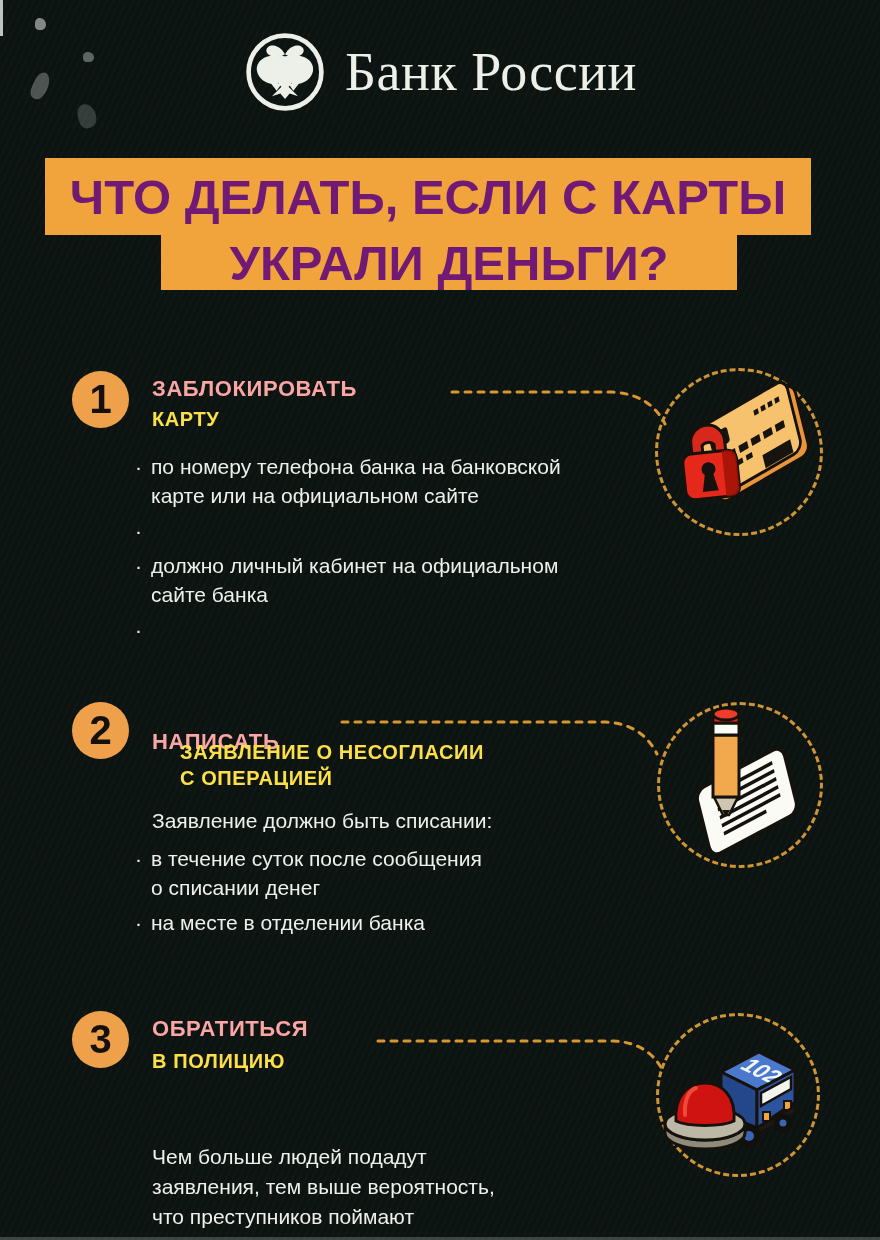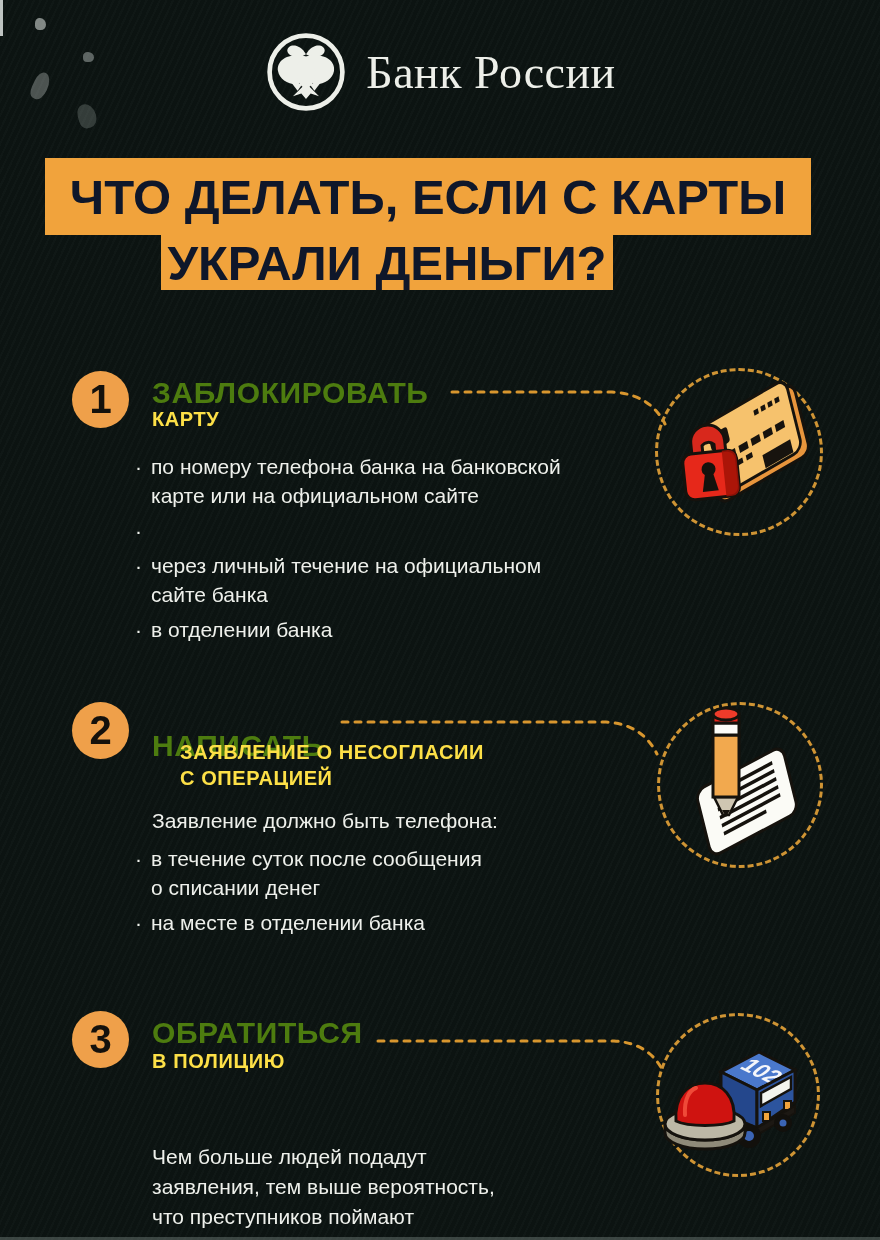--- a/index.html
+++ b/index.html
@@ -12,34 +12,34 @@
     content:"";position:absolute;inset:0;pointer-events:none;
     background:repeating-linear-gradient(115deg,rgba(255,255,255,0.016) 0 2px,rgba(0,0,0,0.03) 2px 6px);
   }
   
   .speck{position:absolute;background:rgba(225,232,228,0.55);border-radius:45% 60% 50% 40%;}
   .edge-left{position:absolute;left:0;top:0;width:3px;height:36px;background:rgba(235,240,238,0.8);}
   .edge-bottom{position:absolute;left:0;bottom:0;width:100%;height:3px;background:rgba(150,162,158,0.35);}
 
   
   .logo{position:absolute;top:30px;left:0;width:100%;display:flex;justify-content:center;align-items:center;gap:18px;}
-  .logo-text{font-family:"Liberation Serif",serif;font-size:46px;color:#edefe9;letter-spacing:0.5px;text-align:center;}
+  .logo-text{font-family:"Liberation Serif",serif;font-size:54px;color:#edefe9;letter-spacing:0.5px;text-align:center;}
 
   
   .banner{position:absolute;background:#f1a33c;display:flex;align-items:center;justify-content:center;}
-  .banner span{font-weight:bold;font-size:49px;letter-spacing:0;color:#0f172a;white-space:nowrap;}
+  .banner span{font-weight:bold;font-size:49px;letter-spacing:0;color:#701a75;white-space:nowrap;}
   .banner1{left:45px;top:158px;width:766px;height:77px;}
-  .banner2{left:161px;top:235px;width:452px;height:55px;}
+  .banner2{left:161px;top:235px;width:576px;height:55px;}
 
   
   .stepnum{
     position:absolute;left:72px;width:57px;height:57px;border-radius:50%;
     background:#efa04a;color:#14110c;font-weight:bold;font-size:40px;line-height:57px;text-align:center;
   }
-  .action{position:absolute;left:152px;font-weight:bold;font-size:30px;color:#4d7c0f;letter-spacing:0.6px;white-space:nowrap;}
+  .action{position:absolute;left:152px;font-weight:bold;font-size:22px;color:#fca5a5;letter-spacing:0.6px;white-space:nowrap;}
   .object{position:absolute;left:152px;font-weight:bold;font-size:20px;line-height:26px;color:#fde047;letter-spacing:0.6px;white-space:pre-line;}
   .bullets{position:absolute;left:135px;width:505px;}
   .bullet{display:flex;gap:9px;font-size:21px;line-height:29px;color:#eef0eb;margin-bottom:6px;white-space:pre-line;}
   .bullet .dot{flex:none;}
   .intro,.para{position:absolute;left:152px;font-size:21px;line-height:30px;color:#eef0eb;white-space:pre-line;}
 
   
   .illus{position:absolute;border:3px dashed #cf9434;border-radius:50%;}
   .illus svg{position:absolute;inset:0;}
 
@@ -89,23 +89,23 @@
   </svg>
 
   <div class="stepnum" style="top:371px;">1</div>
   <div class="action" style="top:376px;">ЗАБЛОКИРОВАТЬ</div>
   <div class="object" style="top:406px;">КАРТУ</div>
 
   <div class="bullets" style="top:452px;">
     <div class="bullet"><span class="dot">·</span><span>по номеру телефона банка на банковской
 карте или на официальном сайте</span></div>
     <div class="bullet"><span class="dot">·</span></div>
-    <div class="bullet"><span class="dot">·</span><span>через личный течение  на официальном
+    <div class="bullet"><span class="dot">·</span><span>должно личный кабинет  на официальном
 сайте банка</span></div>
-    <div class="bullet"><span class="dot">·</span><span>в отделении банка</span></div>
+    <div class="bullet"><span class="dot">·</span></div>
   </div>
 
   <div class="illus" style="left:655px;top:368px;width:162px;height:162px;">
     <svg width="162" height="162" viewBox="0 0 162 162">
 
       <g transform="translate(92,74) rotate(-30) skewX(-16)">
         <rect x="-45" y="-33" width="104" height="70" rx="10" fill="#e8953c" stroke="#15120d" stroke-width="3"></rect>
         <rect x="-52" y="-40" width="104" height="70" rx="10" fill="#f6c26d" stroke="#15120d" stroke-width="3"></rect>
         <rect x="-40" y="-28" width="21" height="15" rx="3" fill="#17130e"></rect>
         <g fill="#17130e">
@@ -134,21 +134,21 @@
         <circle cx="-2" cy="5" r="7" fill="#15120d"></circle>
         <path d="M -6 9 L 2 9 L 6 27 L -10 27 Z" fill="#15120d"></path>
       </g>
     </svg>
   </div>
 
   <div class="stepnum" style="top:702px;">2</div>
   <div class="action" style="top:729px;">НАПИСАТЬ</div>
   <div class="object" style="top:739px;margin-left:28px;">ЗАЯВЛЕНИЕ О НЕСОГЛАСИИ
 С ОПЕРАЦИЕЙ</div>
-  <div class="intro" style="top:806px;">Заявление должно быть телефона:</div>
+  <div class="intro" style="top:806px;">Заявление должно быть списании:</div>
 
   <div class="bullets" style="top:844px;">
     <div class="bullet"><span class="dot">·</span><span>в течение суток после сообщения
 о списании денег</span></div>
     <div class="bullet"><span class="dot">·</span><span>на месте в отделении банка</span></div>
   </div>
 
   <div class="illus" style="left:657px;top:702px;width:160px;height:160px;">
     <svg width="160" height="160" viewBox="0 0 160 160">
 

